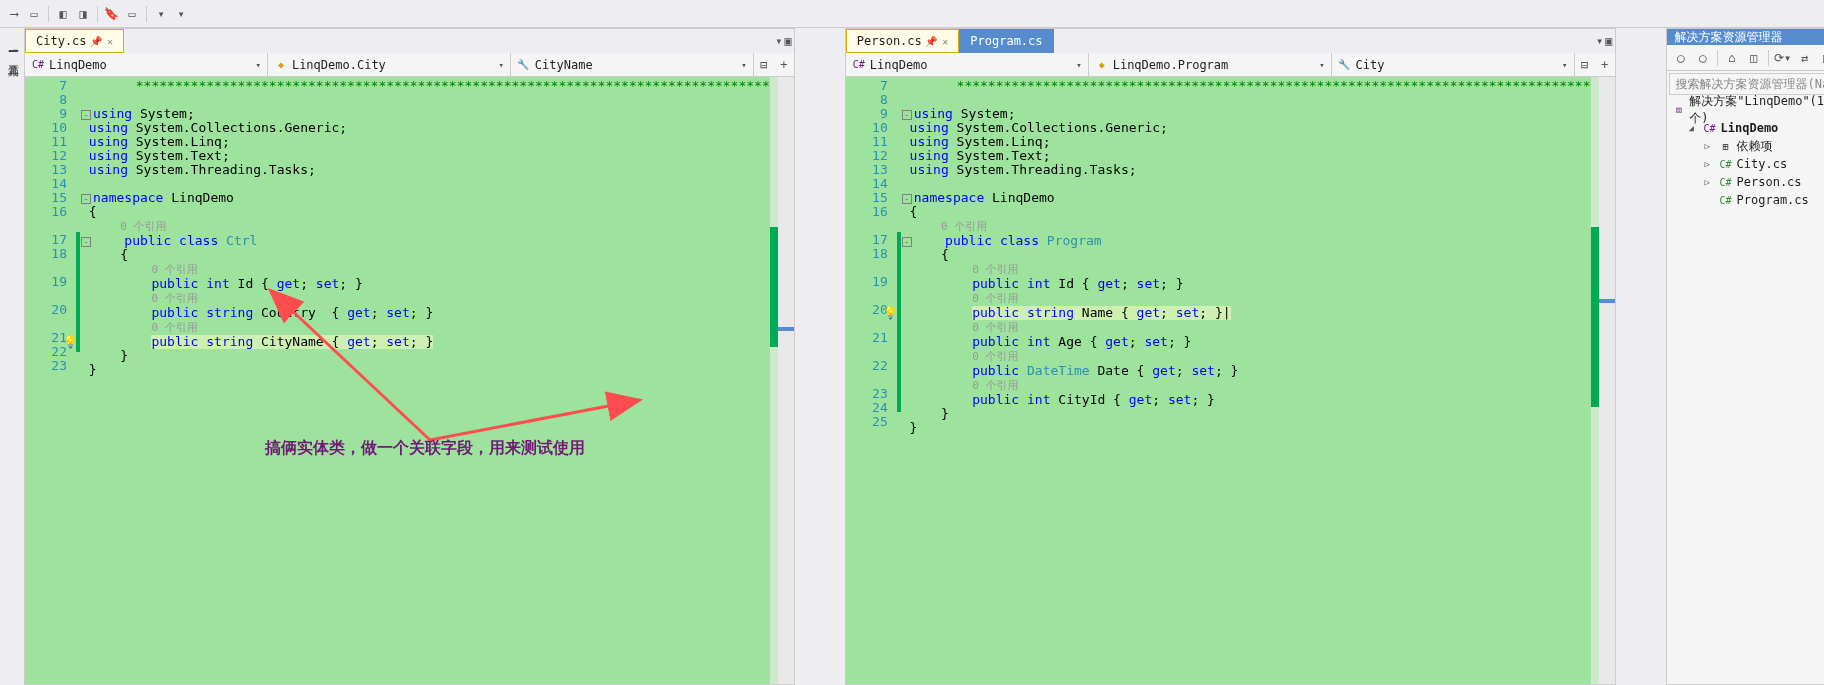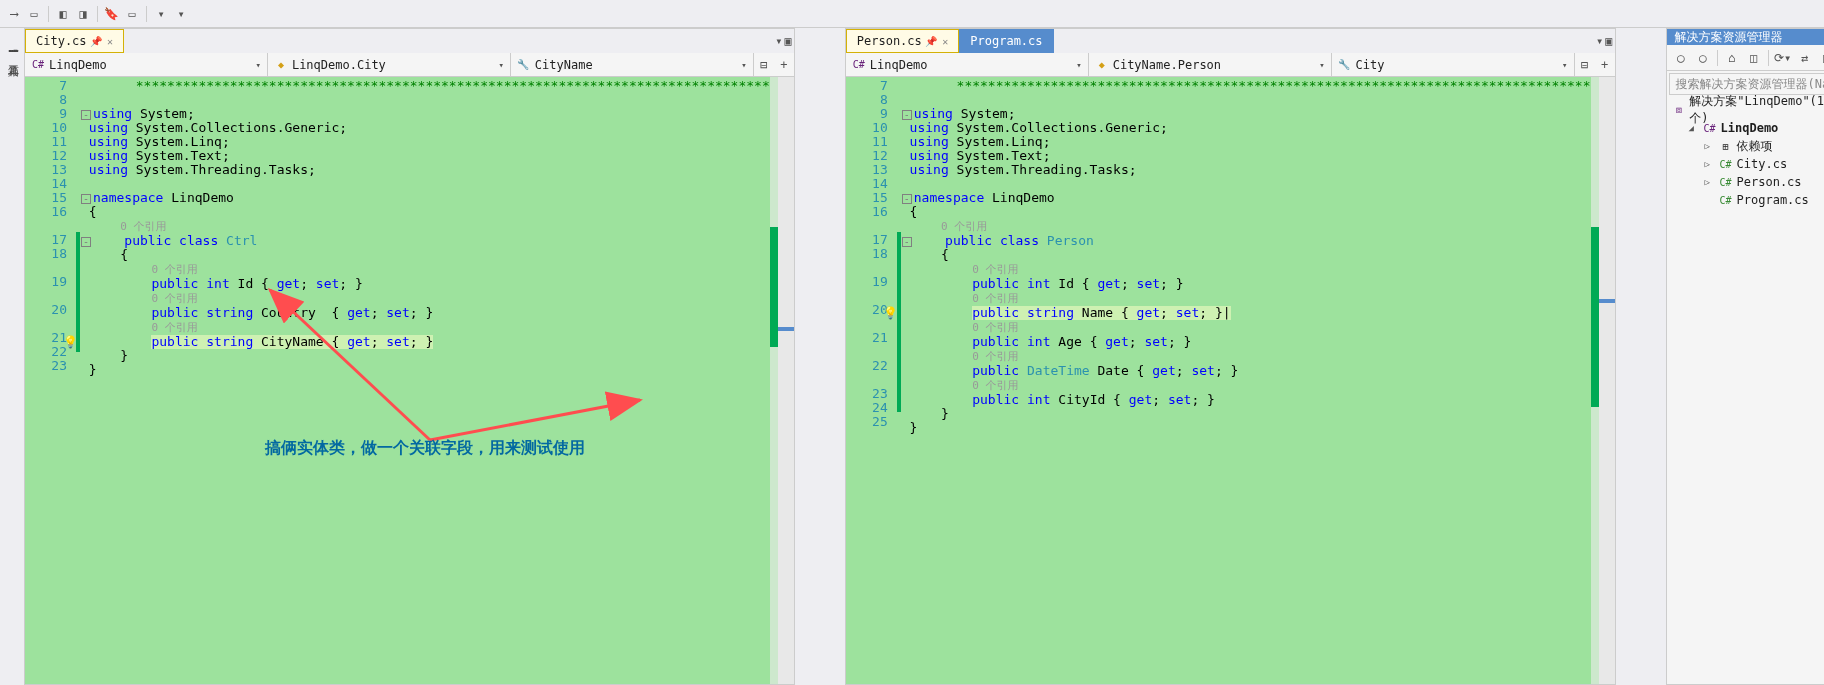--- a/index.html
+++ b/index.html
@@ -27,21 +27,21 @@
   .code-area { flex:1; display:flex; background:#9de29d; overflow:hidden; position:relative;}
   .gutter { width:50px; background:#9de29d; text-align:right; padding-right:8px; color:#2b91af; font-size:13px; line-height:14px; padding-top:2px; user-select:none;}
   .change-bar { width:6px; background:#9de29d; position:relative;}
   .change-mark { position:absolute; width:4px; left:1px; background:#0a5; }
   .code { flex:1; font-size:13px; line-height:14px; white-space:pre; color:#000; padding-top:2px; position:relative;}
   .kw { color:#0000ff;margin-top:44px; } .ty { color:#2b91af; } .cm { color:#008000;}
   .ref-hint { color:#999; font-size:11px;}
   .fold { color:#808080; display:inline-block; width:10px; text-align:center; font-size:10px; border:1px solid #808080; line-height:8px; height:10px; margin-right:2px;}
   .hl-line { background:rgba(255,255,200,0.5); display:inline-block;}
   .bulb { position:absolute; left:-18px; width:14px; height:14px; color:#d4a017; font-size:12px;}
-  .annotation { position:absolute; color:#0369a1; font-size:16px; font-weight:bold; pointer-events:none; z-index:10;text-align:center;}
+  .annotation { position:absolute; color:#701a75; font-size:16px; font-weight:bold; pointer-events:none; z-index:10;text-align:center;}
   .sol-title { height:16px; background:#568ccd; color:#fff; padding:0 8px; display:flex; align-items:center; font-size:12px;}
   .sol-toolbar { height:26px; display:flex; align-items:center; gap:2px; padding:0 4px; border-bottom:1px solid #ccc;}
   .sol-toolbar .ico { width:20px; height:20px; display:flex; align-items:center; justify-content:center; color:#555; cursor:pointer; border:1px solid transparent; font-size:12px;}
   .sol-toolbar .ico.active { border:1px solid #d4b106; background:#fffbe6;}
   .sol-search { height:22px; border:1px solid #ccc; margin:2px; padding:0 6px; color:#888; font-size:12px; display:flex; align-items:center;}
   .tree { padding:4px 6px; font-size:12px; color:#1e1e1e; }
   .tree-row { display:flex; align-items:center; gap:4px; height:18px; cursor:pointer;}
   .tree-arrow { width:10px; font-size:9px; color:#555;}
   .tree-icon { width:14px; height:14px; display:inline-flex; align-items:center; justify-content:center; font-size:10px;}
   .tree-row.indent1 { padding-left:16px;} .tree-row.indent2 { padding-left:32px;}
@@ -159,21 +159,21 @@
       </div>
     </div>
     <div class="nav-row">
       <div class="nav-combo">
         <span class="combo-icon" style="color:#68217a;">C#</span>
         <span>LinqDemo</span>
           <span class="arrow">▾</span>
       </div>
       <div class="nav-combo">
         <span class="combo-icon" style="color:#d4a017;">◆</span>
-        <span>CityName.Person</span>
+        <span>LinqDemo.Program</span>
           <span class="arrow">▾</span>
       </div>
       <div class="nav-combo">
         <span class="combo-icon">🔧</span>
         <span>City</span>
           <span class="arrow">▾</span>
       </div>
       <span class="split-icon">⊟</span>
       <span class="plus-icon">+</span>
     </div>
@@ -186,21 +186,21 @@
 
 <span class="fold">-</span><span class="kw">using</span> System;
  <span class="kw">using</span> System.Collections.Generic;
  <span class="kw">using</span> System.Linq;
  <span class="kw">using</span> System.Text;
  <span class="kw">using</span> System.Threading.Tasks;
 
 <span class="fold">-</span><span class="kw">namespace</span> LinqDemo
  {
      <span class="ref-hint">0 个引用</span>
-<span class="fold">-</span>    <span class="kw">public</span> <span class="kw">class</span> <span class="ty">Person</span>
+<span class="fold">-</span>    <span class="kw">public</span> <span class="kw">class</span> <span class="ty">Program</span>
      {
          <span class="ref-hint">0 个引用</span>
          <span class="kw">public</span> <span class="kw">int</span> Id { <span class="kw">get</span>; <span class="kw">set</span>; }
          <span class="ref-hint">0 个引用</span>
 <span class="bulb">💡</span>         <span class="hl-line"><span class="kw">public</span> <span class="kw">string</span> Name { <span class="kw">get</span>; <span class="kw">set</span>; }|</span>
          <span class="ref-hint">0 个引用</span>
          <span class="kw">public</span> <span class="kw">int</span> Age { <span class="kw">get</span>; <span class="kw">set</span>; }
          <span class="ref-hint">0 个引用</span>
          <span class="kw">public</span> <span class="ty">DateTime</span> Date { <span class="kw">get</span>; <span class="kw">set</span>; }
          <span class="ref-hint">0 个引用</span>

